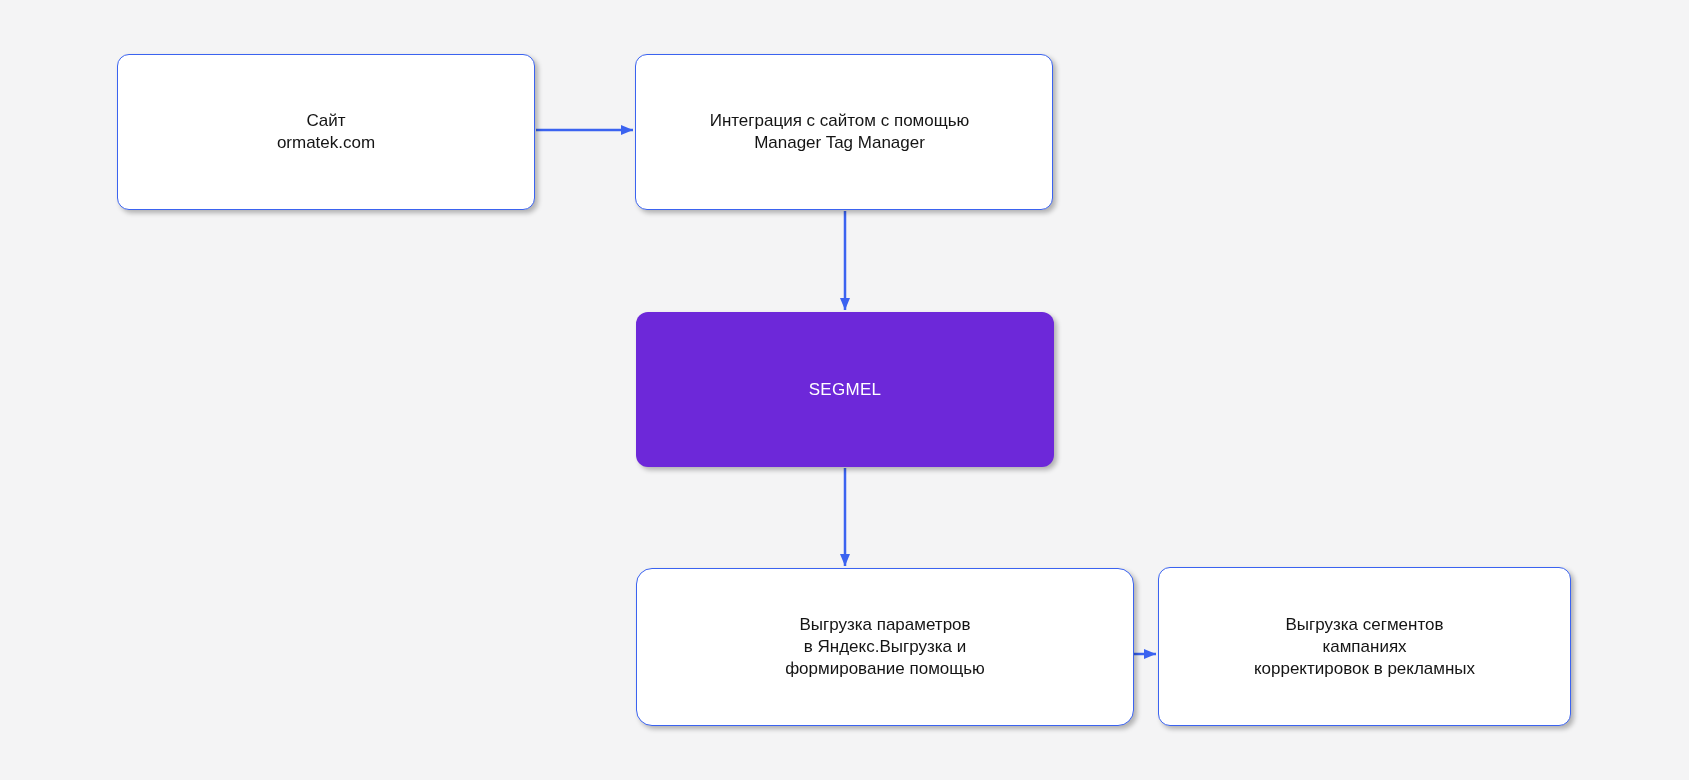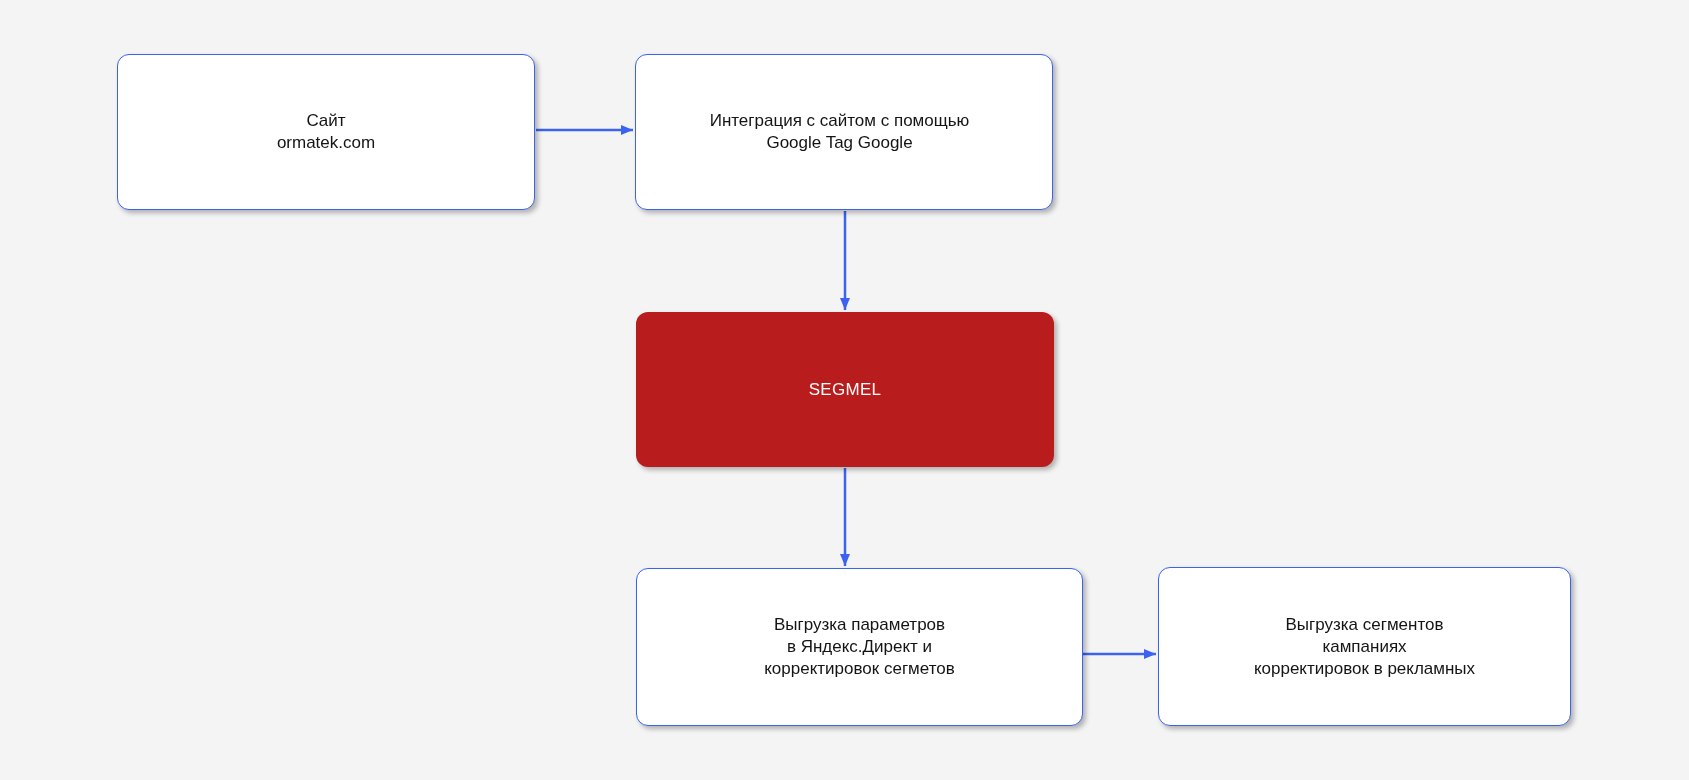--- a/index.html
+++ b/index.html
@@ -24,35 +24,35 @@
     line-height: 22px;
     color: #141414;
     padding: 14px 20px;
     box-shadow: 3px 3px 5px rgba(0,0,0,0.28);
   }
   .node--white {
     background: #ffffff;
     border: 1.5px solid #3b63f0;
   }
   .node--blue {
-    background: #b91c1c;
+    background: #6d28d9;
     border: none;
     color: #ffffff;
     font-weight: 700;
     letter-spacing: 0.3px;
   }
   .node .line { display: block; }
   .node .line span { font-weight: 400; }
   .node .line span.b { font-weight: 400; }
   .node--blue .line span { font-weight: 700; }
 
   #node-site            { left: 117px;  top: 54px;  width: 418px; height: 156px; }
   #node-gtm-integration { left: 635px;  top: 54px;  width: 418px; height: 156px; padding-left: 11px; }
   #node-segmel          { left: 636px;  top: 312px; width: 418px; height: 155px; }
-  #node-yandex-metrika  { left: 636px;  top: 568px; width: 447px; height: 158px; }
+  #node-yandex-metrika  { left: 636px;  top: 568px; width: 498px; height: 158px; border-radius: 16px; }
   #node-yandex-direct   { left: 1158px; top: 567px; width: 413px; height: 159px; }
 
   svg.edges {
     position: absolute;
     left: 0; top: 0;
     width: 1689px; height: 780px;
     pointer-events: none;
   }
 </style>
 </head>
@@ -75,35 +75,35 @@
   <div class="node node--white" id="node-site">
     <div>
         <div class="line"><span>Сайт</span></div>
         <div class="line"><span class="b">ormatek.com</span></div>
       </div>
   </div>
 
   <div class="node node--white" id="node-gtm-integration">
     <div>
         <div class="line"><span>Интеграция с сайтом с помощью</span></div>
-        <div class="line"><span class="b">Google Tag Google</span></div>
+        <div class="line"><span class="b">Manager Tag Manager</span></div>
       </div>
   </div>
 
   <div class="node node--blue" id="node-segmel">
     <div>
         <div class="line"><span class="b">SEGMEL</span></div>
       </div>
   </div>
 
   <div class="node node--white" id="node-yandex-metrika">
     <div>
         <div class="line"><span>Выгрузка параметров</span></div>
-        <div class="line"><span>в </span><span class="b">Яндекс.Директ</span><span> и</span></div>
-        <div class="line"><span>корректировок сегметов</span></div>
+        <div class="line"><span>в </span><span class="b">Яндекс.Выгрузка</span><span> и</span></div>
+        <div class="line"><span>формирование помощью</span></div>
       </div>
   </div>
 
   <div class="node node--white" id="node-yandex-direct">
     <div>
         <div class="line"><span>Выгрузка сегментов</span></div>
         <div class="line"><span>кампаниях</span></div>
         <div class="line"><span>корректировок в рекламных</span></div>
       </div>
   </div>

